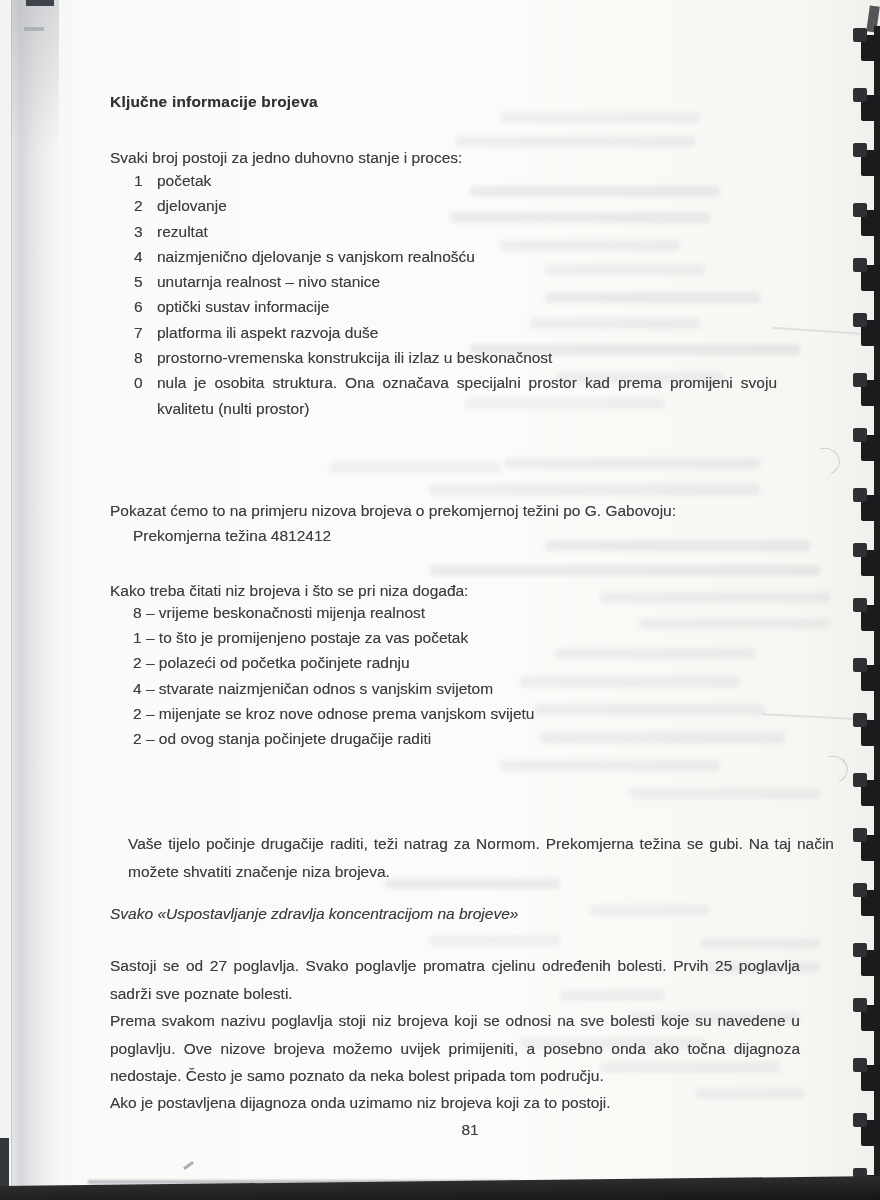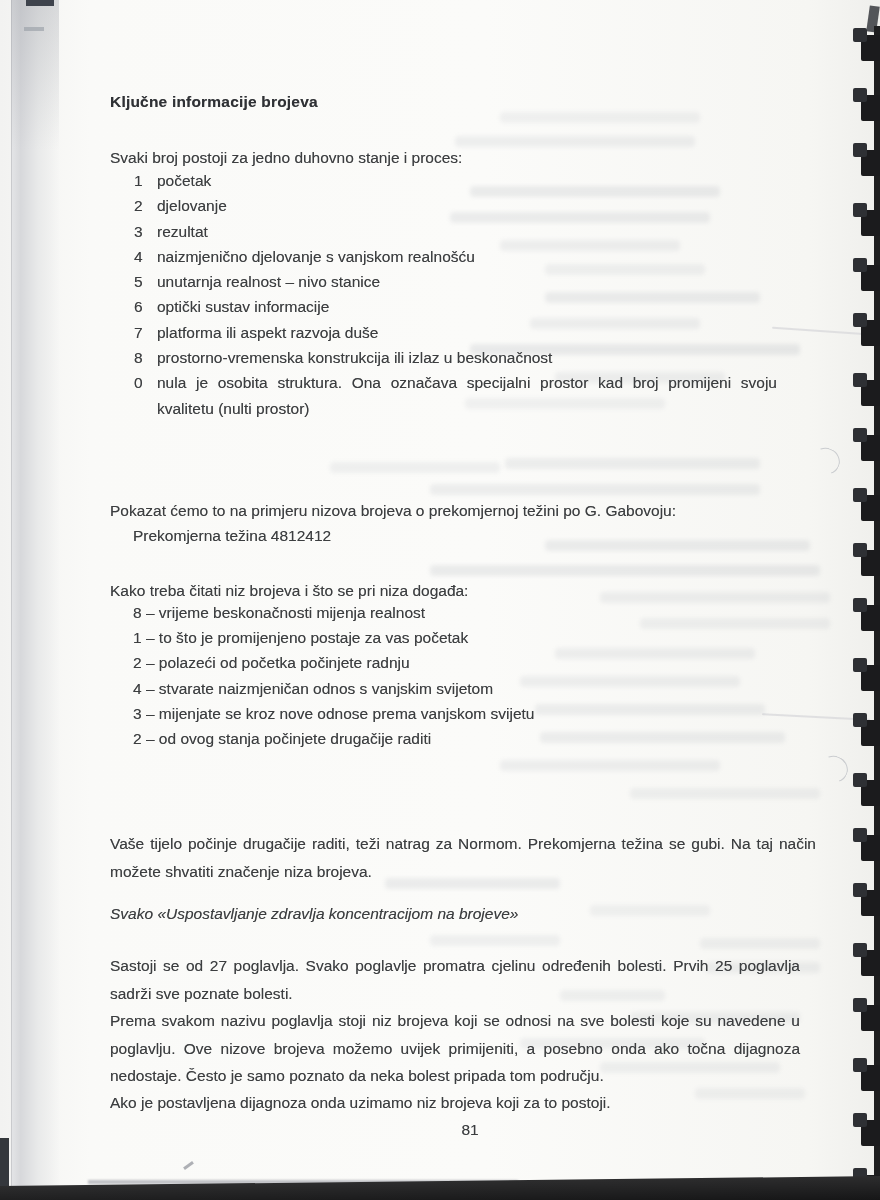--- a/index.html
+++ b/index.html
@@ -104,38 +104,38 @@
 
   <div class="txt list">
     <div class="nrow"><span class="nnum">1</span><span class="ntext">početak</span></div>
     <div class="nrow"><span class="nnum">2</span><span class="ntext">djelovanje</span></div>
     <div class="nrow"><span class="nnum">3</span><span class="ntext">rezultat</span></div>
     <div class="nrow"><span class="nnum">4</span><span class="ntext">naizmjenično djelovanje s vanjskom realnošću</span></div>
     <div class="nrow"><span class="nnum">5</span><span class="ntext">unutarnja realnost – nivo stanice</span></div>
     <div class="nrow"><span class="nnum">6</span><span class="ntext">optički sustav informacije</span></div>
     <div class="nrow"><span class="nnum">7</span><span class="ntext">platforma ili aspekt razvoja duše</span></div>
     <div class="nrow"><span class="nnum">8</span><span class="ntext">prostorno-vremenska konstrukcija ili izlaz u beskonačnost</span></div>
-    <div class="nrow"><span class="nnum">0</span><span class="ntext">nula je osobita struktura. Ona označava specijalni prostor kad broj promijeni svoju kvalitetu (nulti prostor)</span></div>
+    <div class="nrow"><span class="nnum">0</span><span class="ntext">nula je osobita struktura. Ona označava specijalni prostor kad prema promijeni svoju kvalitetu (nulti prostor)</span></div>
   </div>
 
   <div class="txt" style="top:497px;">Pokazat ćemo to na primjeru nizova brojeva o prekomjernoj težini po G. Gabovoju:</div>
   <div class="txt indent" style="top:522px;">Prekomjerna težina 4812412</div>
 
   <div class="txt" style="top:577px;">Kako treba čitati niz brojeva i što se pri niza događa:</div>
 
   <div class="txt steps indent">
     <div class="step">8 – vrijeme beskonačnosti mijenja realnost</div>
     <div class="step">1 – to što je promijenjeno postaje za vas početak</div>
     <div class="step">2 – polazeći od početka počinjete radnju</div>
     <div class="step">4 – stvarate naizmjeničan odnos s vanjskim svijetom</div>
-    <div class="step">3 – mijenjate se kroz nove odnose prema vanjskom svijetu</div>
+    <div class="step">2 – mijenjate se kroz nove odnose prema vanjskom svijetu</div>
     <div class="step">2 – od ovog stanja počinjete drugačije raditi</div>
   </div>
 
-  <div class="txt justify" style="top:830px;width:706px;">Vaše tijelo počinje drugačije raditi, teži natrag za Normom. Prekomjerna težina se gubi. Na taj način možete shvatiti značenje niza brojeva.</div>
+  <div class="txt justify" style="top:830px;width:706px;margin-left:18px;">Vaše tijelo počinje drugačije raditi, teži natrag za Normom. Prekomjerna težina se gubi. Na taj način možete shvatiti značenje niza brojeva.</div>
 
   <div class="txt italic" style="top:900px;">Svako «Uspostavljanje zdravlja koncentracijom na brojeve»</div>
 
   <div class="txt justify" style="top:952px;">Sastoji se od 27 poglavlja. Svako poglavlje promatra cjelinu određenih bolesti. Prvih 25 poglavlja sadrži sve poznate bolesti.</div>
   <div class="txt justify" style="top:1007px;">Prema svakom nazivu poglavlja stoji niz brojeva koji se odnosi na sve bolesti koje su navedene u poglavlju. Ove nizove brojeva možemo uvijek primijeniti, a posebno onda ako točna dijagnoza nedostaje. Često je samo poznato da neka bolest pripada tom području.</div>
   <div class="txt" style="top:1089px;">Ako je postavljena dijagnoza onda uzimamo niz brojeva koji za to postoji.</div>
 
   <div class="txt pagenum">81</div>
 
   <div class="artifact right-bar"></div>

